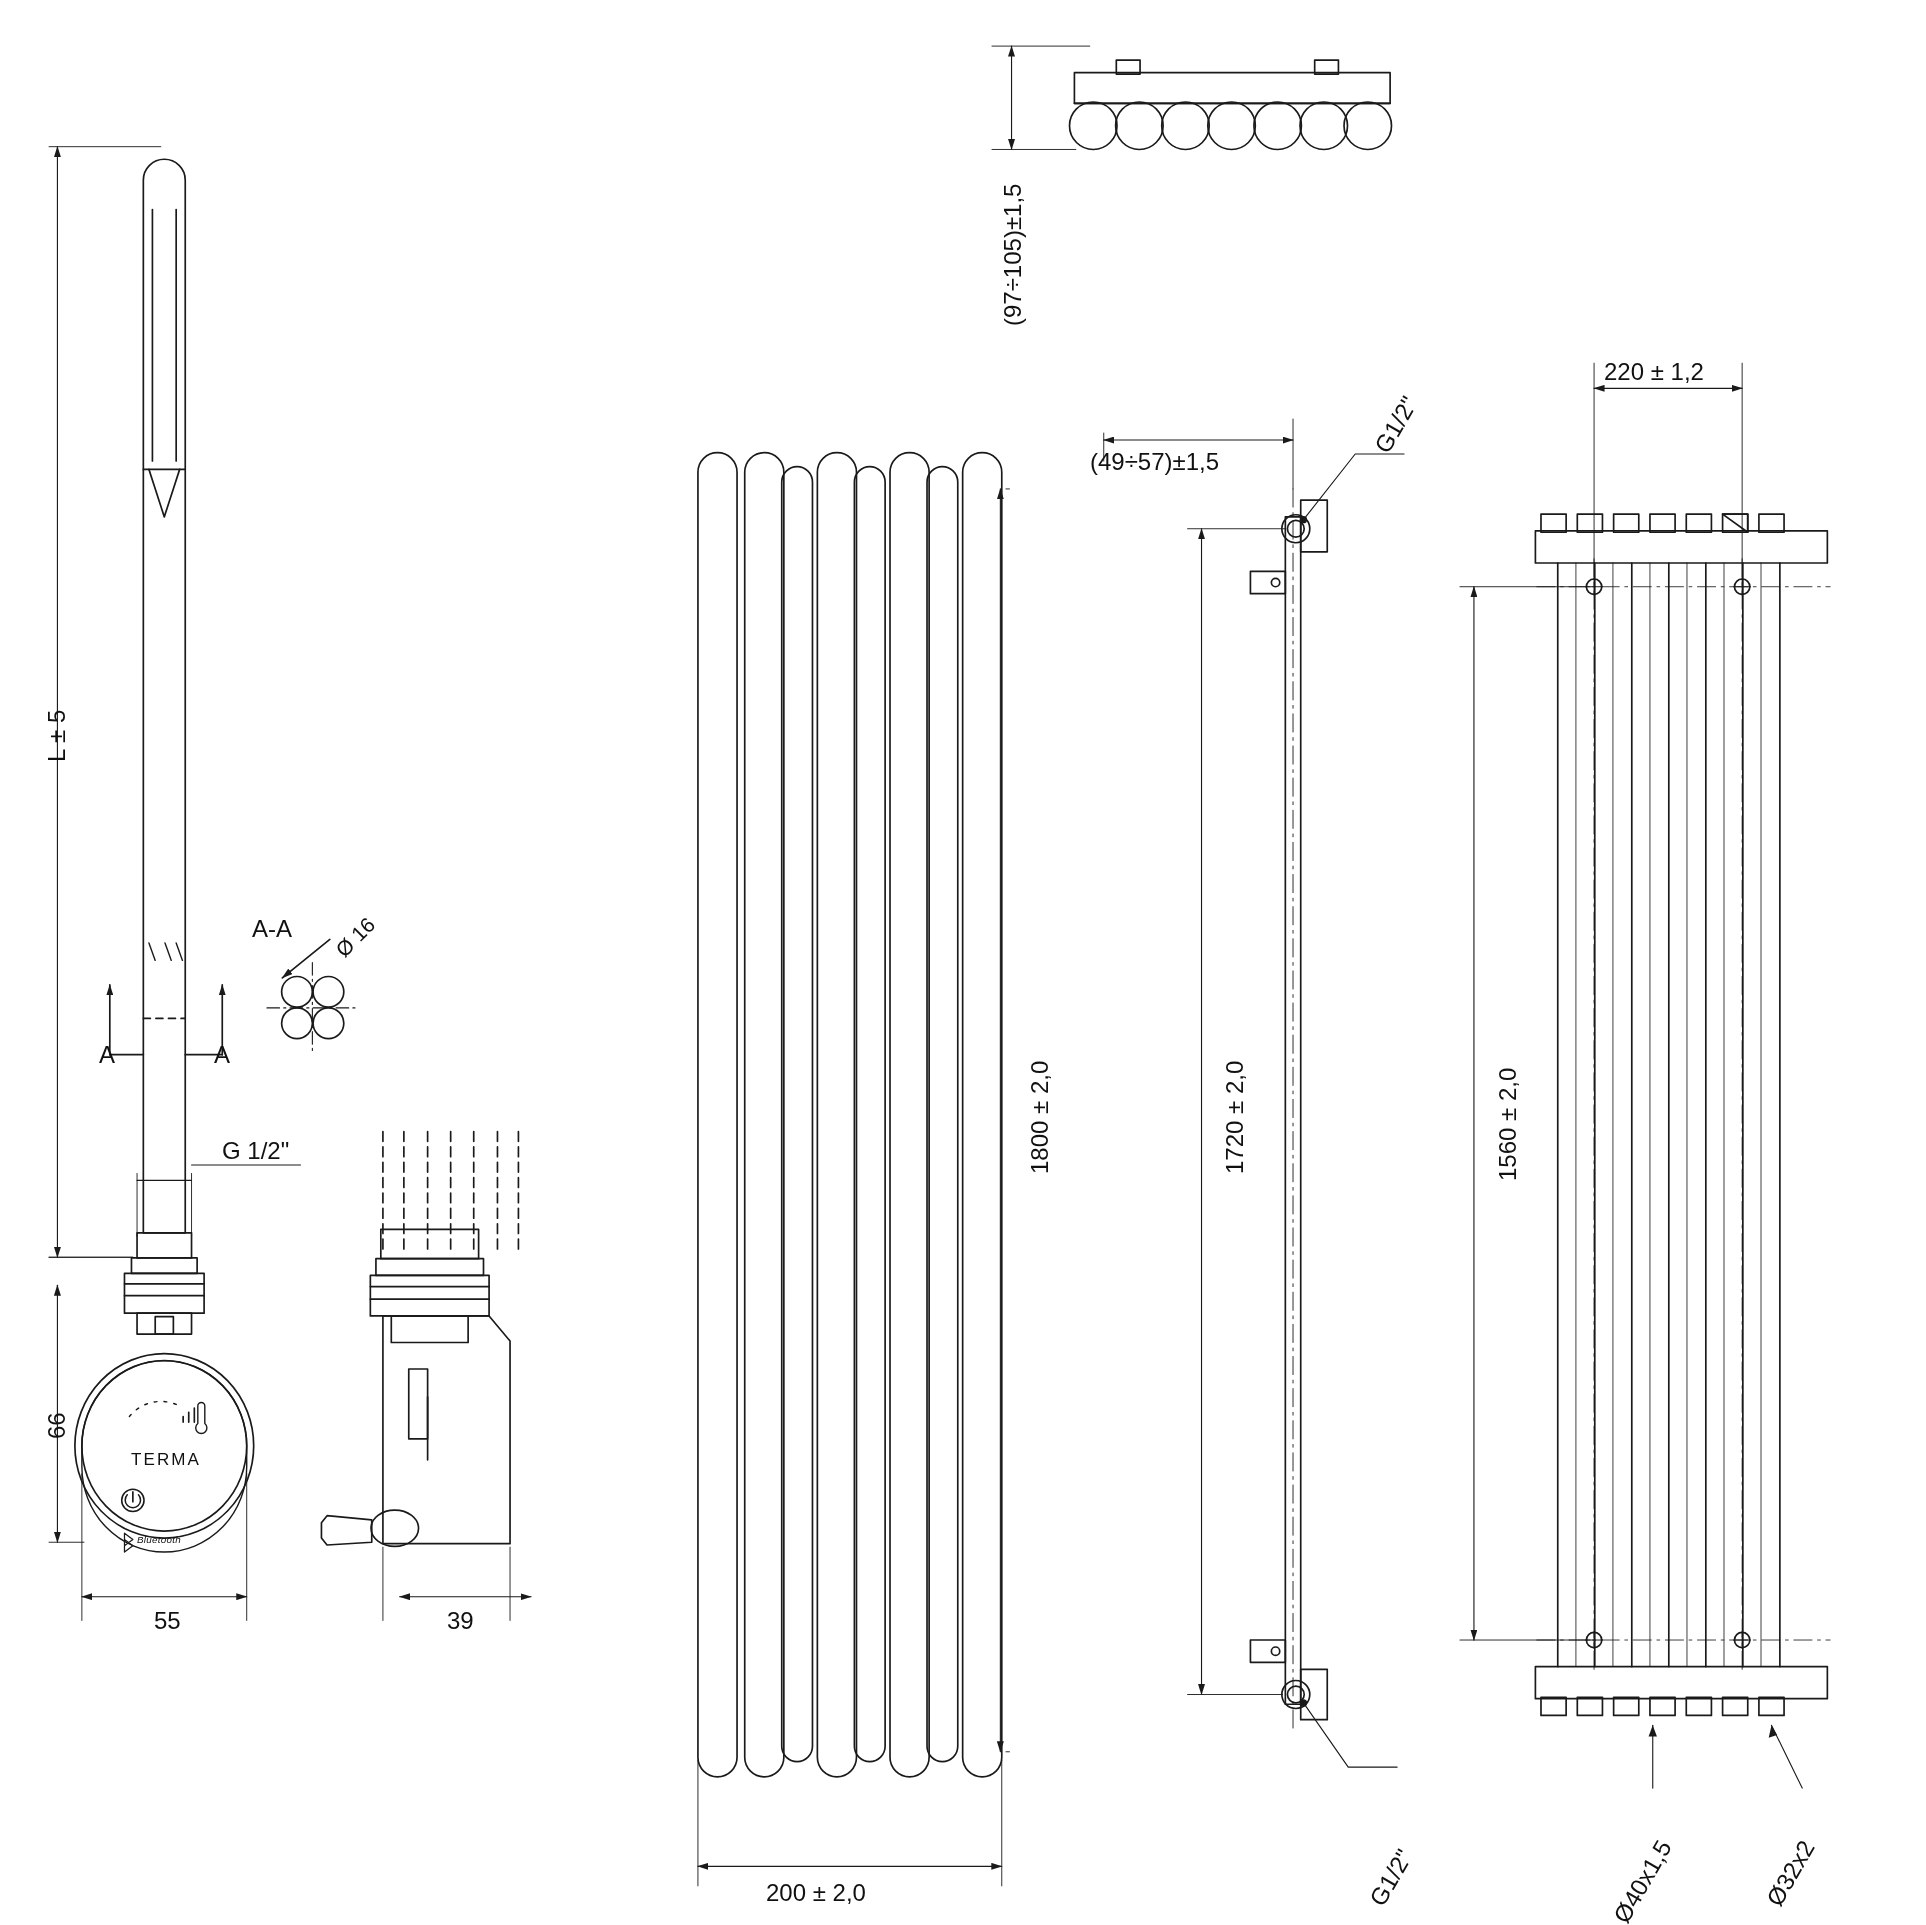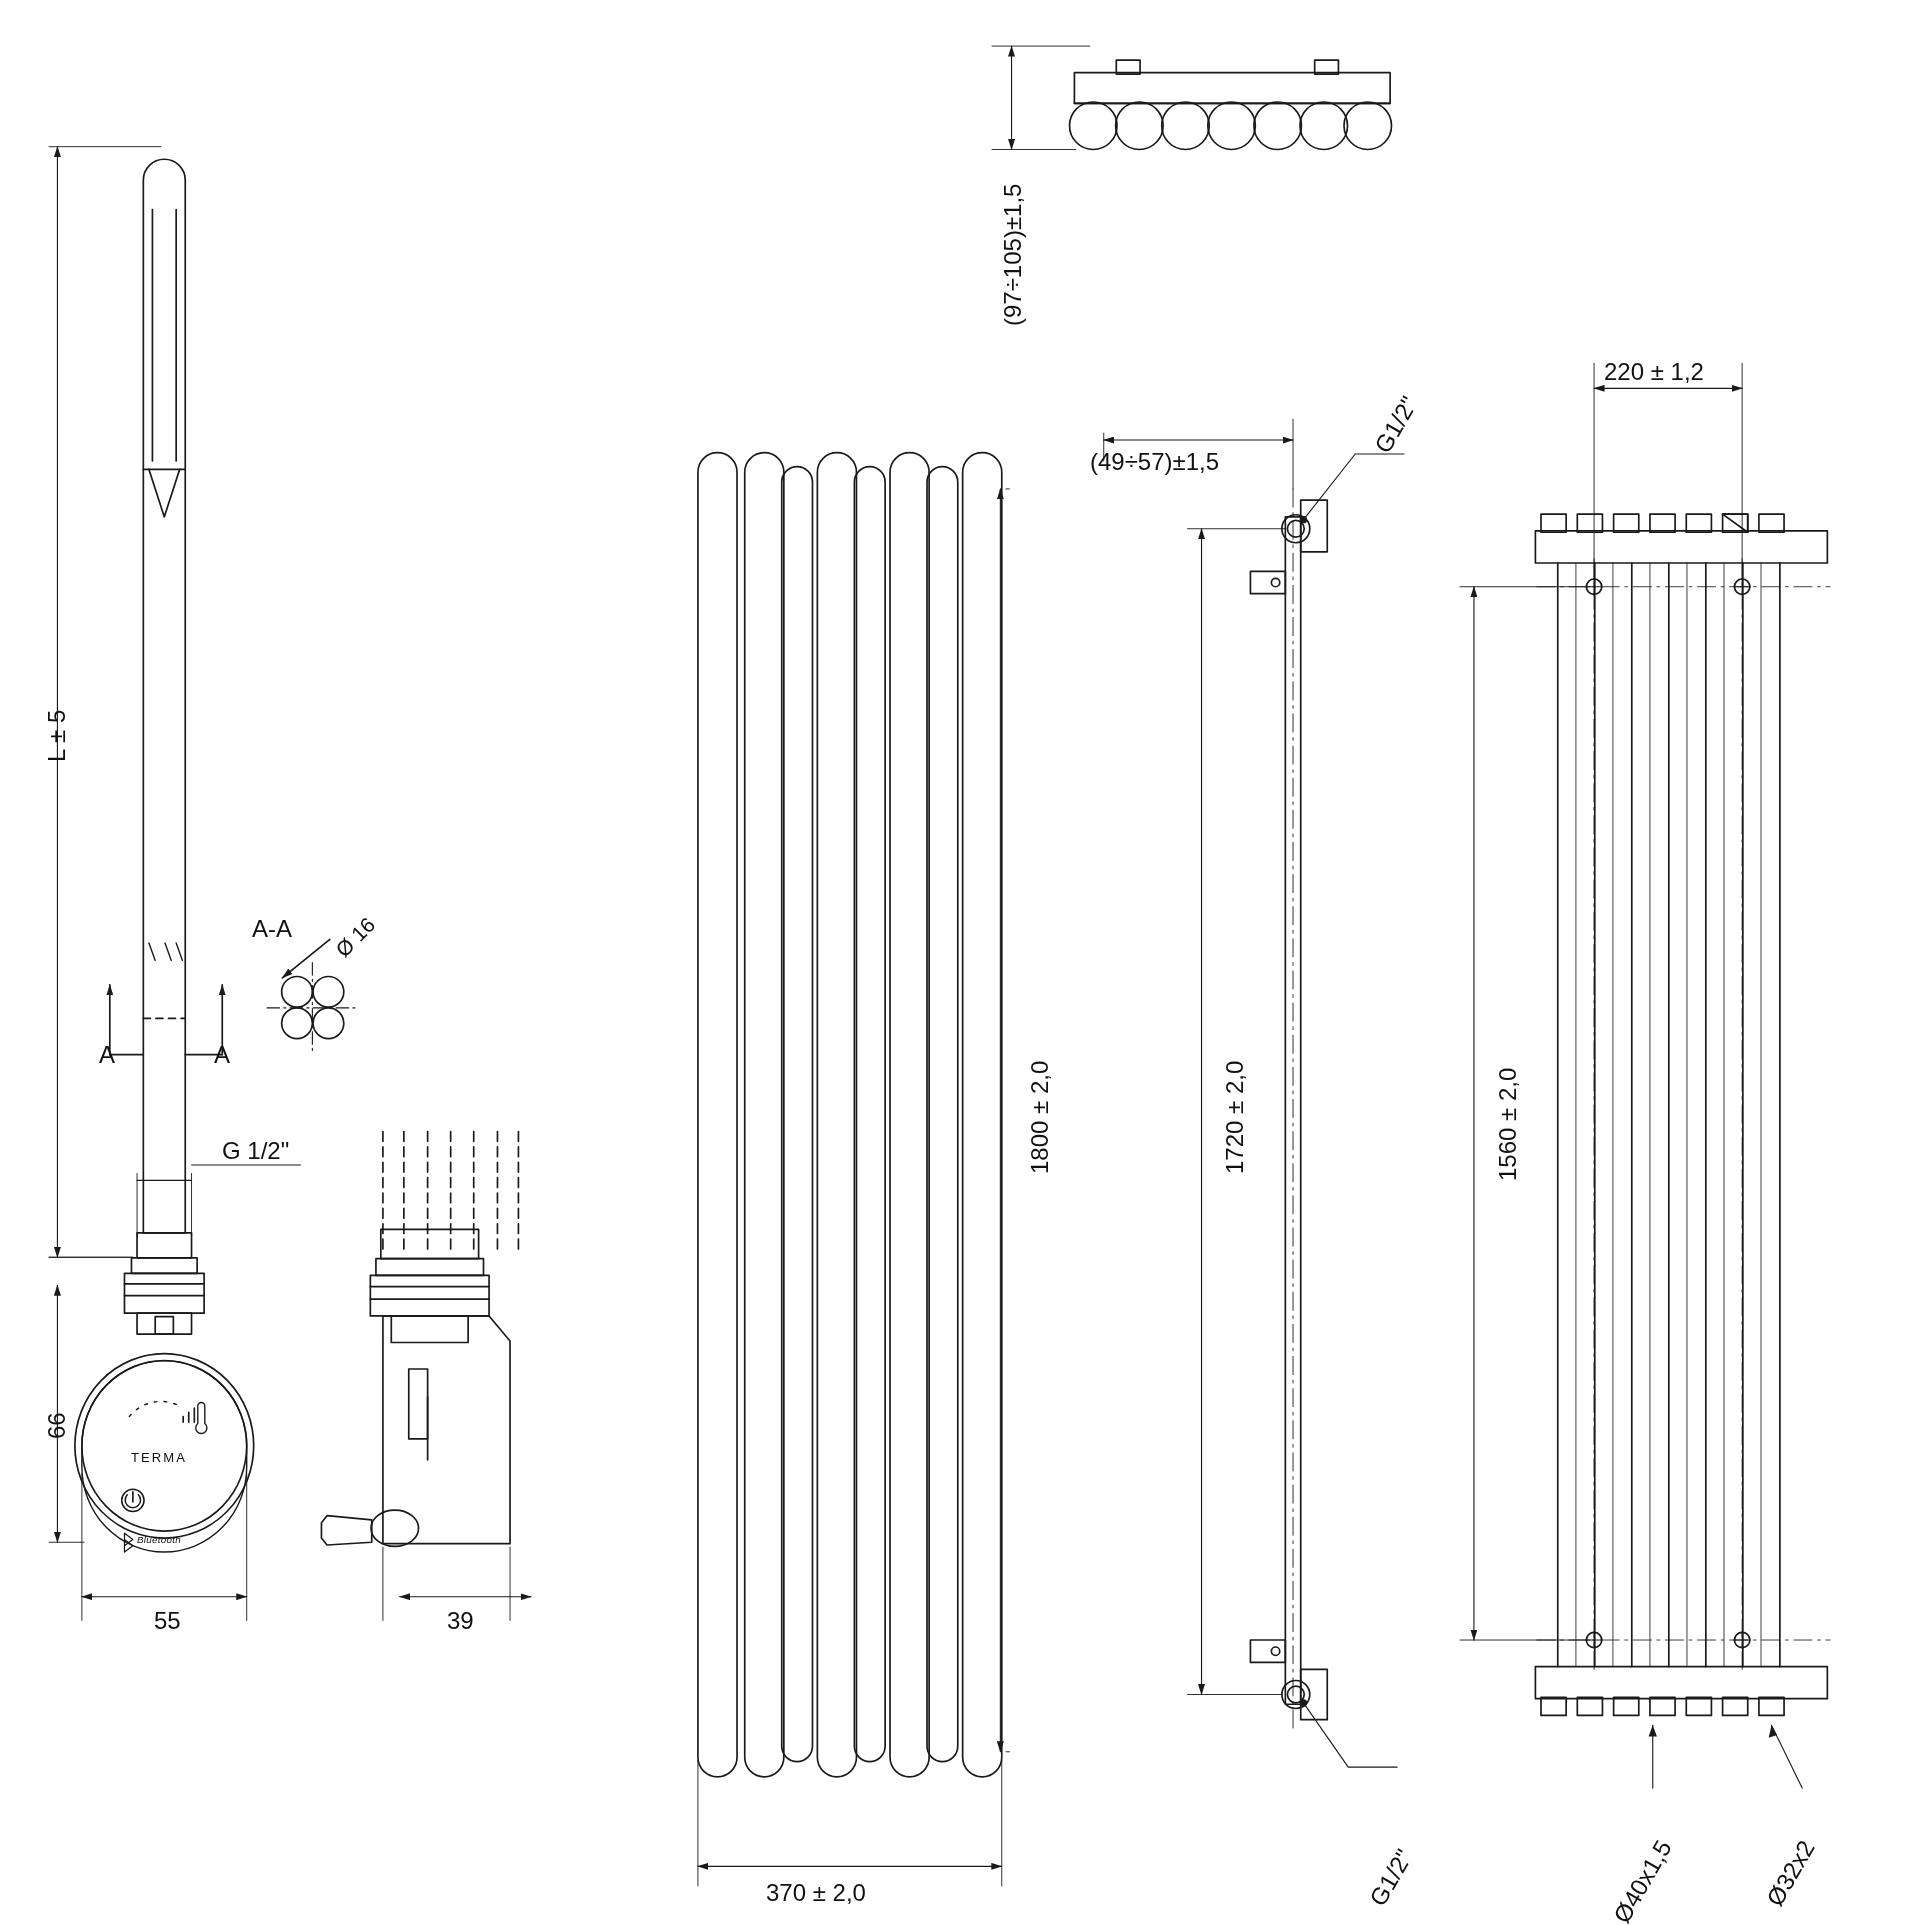--- a/index.html
+++ b/index.html
@@ -2,21 +2,21 @@
 <html style="font-size:11.2px"><head>
 <meta charset="utf-8">
 <style>
   html,body{margin:0;padding:0;background:#ffffff;}
   body{width:1926px;height:1925px;position:relative;font-family:"Liberation Sans",sans-serif;color:#1a1a1a;overflow:hidden;}
   .stage{position:absolute;left:0;top:0;width:1926px;height:1925px;}
   svg{position:absolute;left:0;top:0;width:1926px;height:1925px;}
   .lbl{position:absolute;font-family:"Liberation Sans",sans-serif;color:#111;white-space:nowrap;}
   .s34{font-size:24px;}
   .s30{font-size:21px;}
-  .s22{font-size:13px;}
+  .s22{font-size:17px;}
   .s14{font-size:9.8px;}
   .rotn90{transform:rotate(-90deg);transform-origin:0 0;}
   .rot45{transform:rotate(-45deg);transform-origin:0 0;}
   .rot60{transform:rotate(-60deg);transform-origin:0 0;}
 </style>
 </head>
 <body>
 
 <div class="stage">
 
@@ -250,21 +250,21 @@
 <div class="lbl s34" style="left:447px;top:1607px;">39</div>
 <div class="lbl s34" style="left:99px;top:1041px;">A</div>
 <div class="lbl s34" style="left:214px;top:1041px;">A</div>
 <div class="lbl s34" style="left:252px;top:915px;">A-A</div>
 <div class="lbl s30 rot45" style="left:331px;top:945px;">Ø 16</div>
 <div class="lbl s34" style="left:222px;top:1137px;">G 1/2"</div>
 <div class="lbl s22" style="left:131px;top:1450px;letter-spacing:2.1px;">TERMA</div>
 <div class="lbl s14" style="left:137px;top:1534px;letter-spacing:0.3px;font-style:italic;">Bluetooth</div>
 
 <div class="lbl s34 rotn90" style="left:1026px;top:1174px;">1800 ± 2,0</div>
-<div class="lbl s34" style="left:766px;top:1879px;">370 ± 2,0</div>
+<div class="lbl s34" style="left:766px;top:1879px;">200 ± 2,0</div>
 
 <div class="lbl s34 rotn90" style="left:1221px;top:1174px;">1720 ± 2,0</div>
 <div class="lbl s34" style="left:1090px;top:412px;margin-top:36px;">(49÷57)±1,5</div>
 <div class="lbl s34 rot60" style="left:1369px;top:444px;">G1/2"</div>
 <div class="lbl s34 rot60" style="left:1364px;top:1897px;">G1/2"</div>
 
 <div class="lbl s34 rotn90" style="left:999px;top:326px;">(97÷105)±1,5</div>
 
 <div class="lbl s34" style="left:1604px;top:358px;">220 ± 1,2</div>
 <div class="lbl s34 rotn90" style="left:1494px;top:1181px;">1560 ± 2,0</div>

